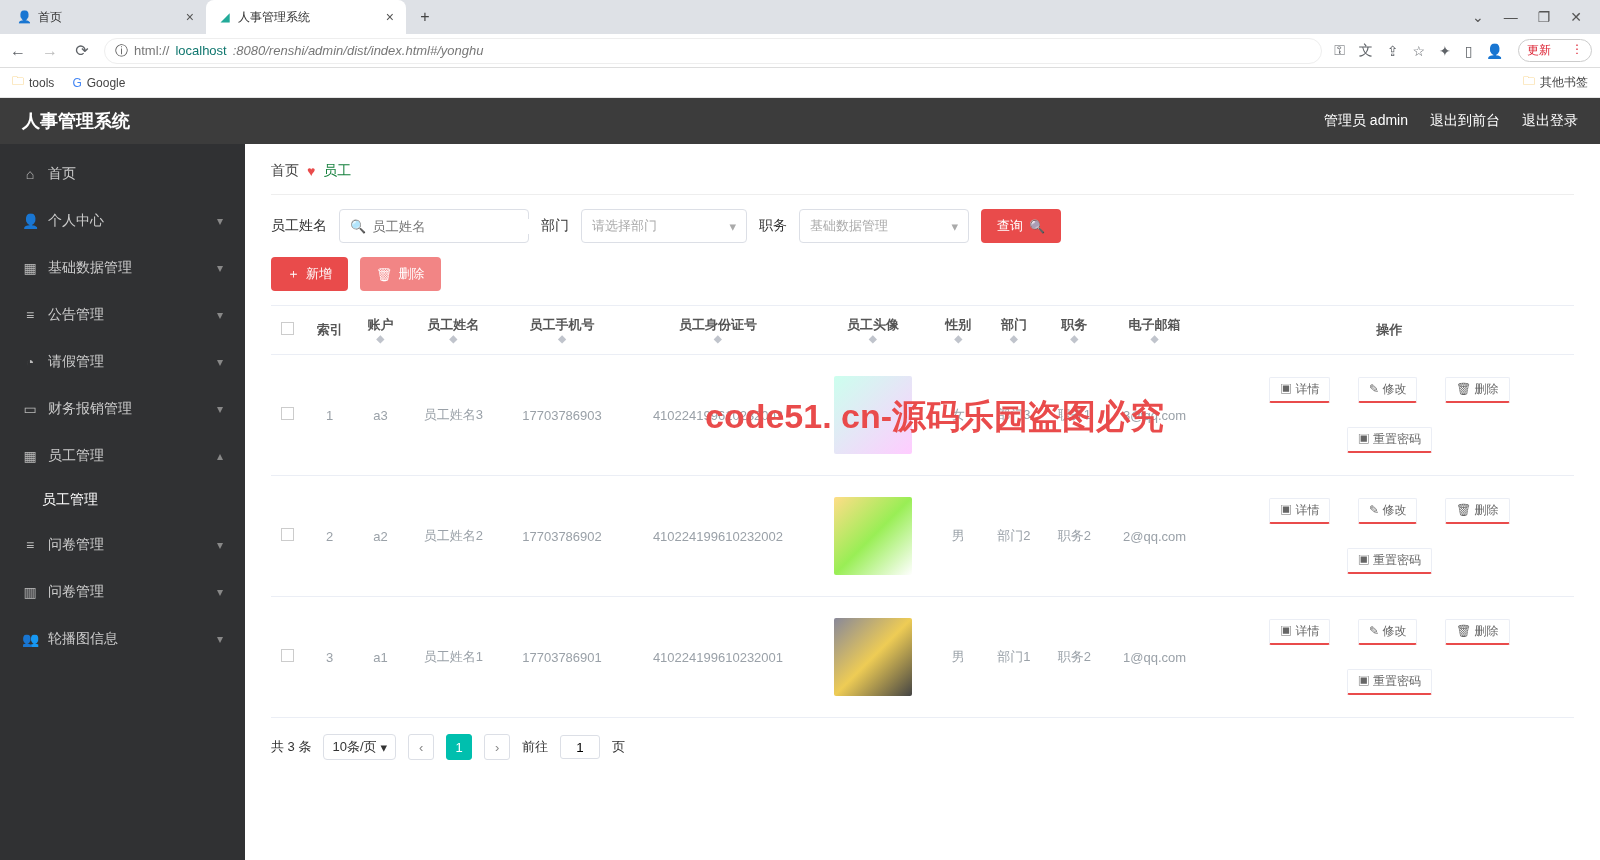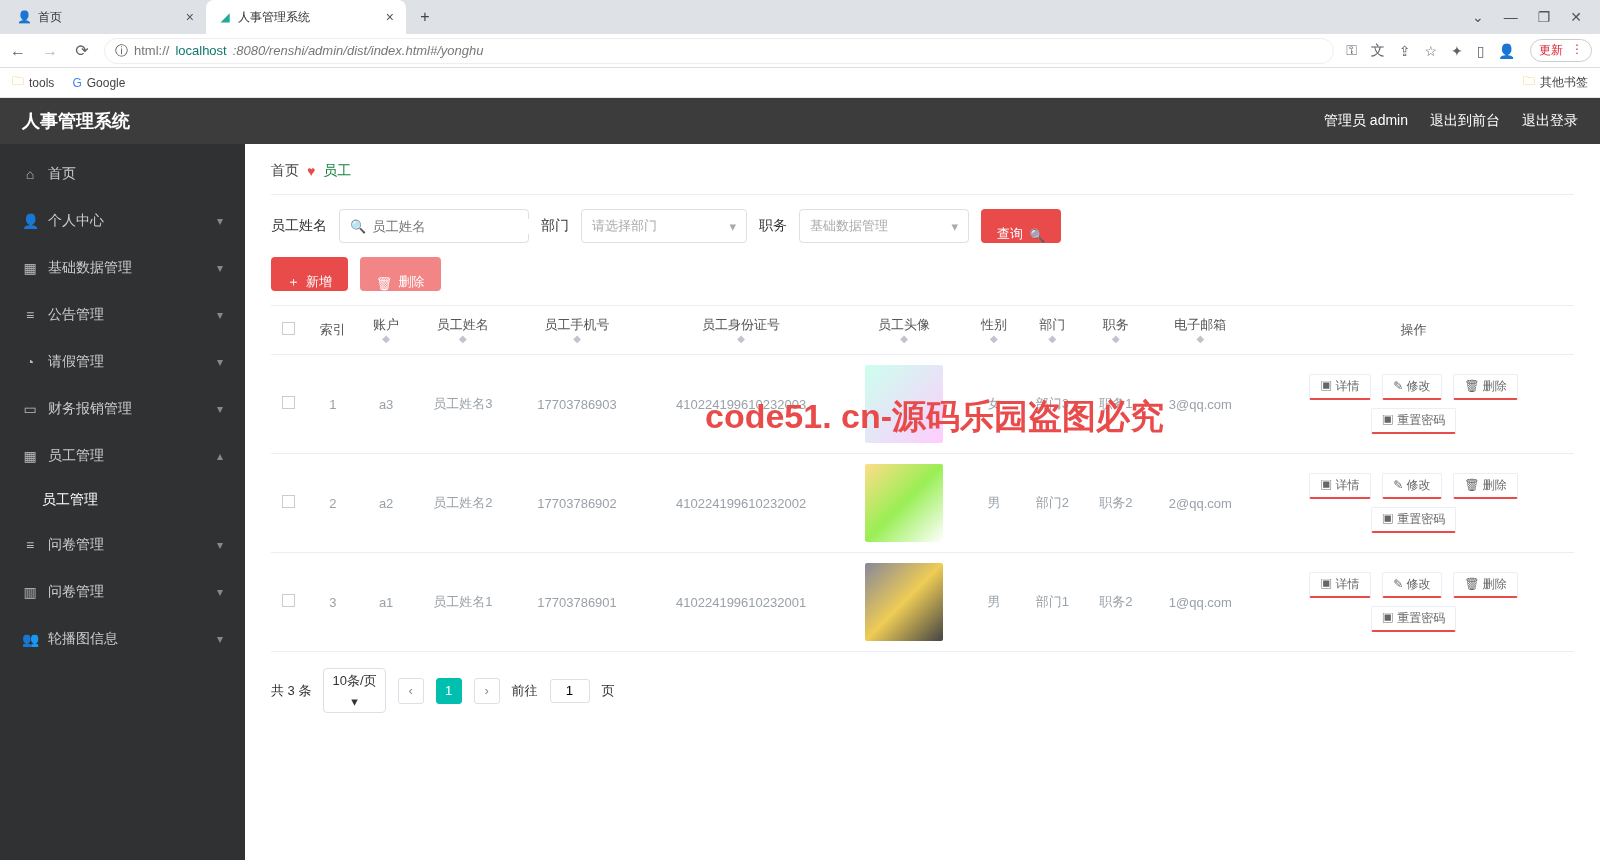--- a/index.html
+++ b/index.html
@@ -15,21 +15,21 @@
   .tab-plus { width: 26px; height: 26px; display: flex; align-items: center; justify-content: center; font-size: 16px; color: #444; margin-left: 6px; }
   .win-btns { margin-left: auto; display: flex; gap: 20px; padding-right: 12px; color: #555; font-size: 14px; }
 
   .addr-bar { display: flex; align-items: center; height: 34px; background: #fff; border-bottom: 1px solid #ddd; padding: 0 8px; gap: 12px; }
   .nav-ico { width: 20px; text-align: center; color: #5f6368; font-size: 16px; }
   .url-box { flex: 1; display: flex; align-items: center; gap: 6px; background: #fff; border: 1px solid #eee; border-radius: 14px; height: 26px; padding: 0 10px; font-size: 13px; color: #555; }
   .url-box .proto { color: #777; }
   .url-box .host { color: #0f766e; }
   .url-box .path { color: #777; font-style: italic; }
   .right-icons { display: flex; gap: 14px; align-items: center; color: #5f6368; font-size: 14px; }
-  .update-btn { border: 1px solid #ccc; border-radius: 12px; padding: 2px 8px; color: #d23; font-size: 12px; display: flex; align-items: flex-start; gap: 8px; }
+  .update-btn { border: 1px solid #ccc; border-radius: 12px; padding: 2px 8px; color: #d23; font-size: 12px; display: flex; align-items: flex-start; gap: 20px; }
 
   .bookmark-bar { display: flex; align-items: center; height: 30px; padding: 0 12px; background: #fff; border-bottom: 1px solid #e6e6e6; font-size: 12px; color: #444; gap: 18px; }
   .bookmark-bar .item { display: flex; align-items: center; gap: 5px; }
   .folder { color: #f2b63c; }
   .right-bm { margin-left: auto; }
 
   
   .app-header { display: flex; align-items: center; height: 46px; background: #3c3c3c; color: #fff; padding: 0 22px; }
   .app-header .title { font-weight: bold; font-size: 18px; }
   .app-header .right { margin-left: auto; display: flex; gap: 22px; font-size: 14px; }
@@ -45,40 +45,40 @@
   .content { flex: 1; background: #fff; padding: 18px 26px; overflow: auto; }
   .breadcrumb { font-size: 14px; margin-bottom: 14px; display: flex; align-items: center; gap: 8px; color: #444; border-bottom: 1px solid #eee; padding-bottom: 14px; }
   .breadcrumb .heart { color: #e94b4b; }
   .breadcrumb .muted { color: #15803d; }
 
   .search-row { display: flex; align-items: center; gap: 12px; margin-bottom: 14px; flex-wrap: wrap; }
   .search-row label { font-size: 14px; }
   .inp { height: 34px; border: 1px solid #dcdfe6; border-radius: 4px; padding: 0 10px; font-size: 13px; color: #555; display: flex; align-items: center; gap: 6px; background: #fff; }
   .inp input { border: 0; outline: none; flex: 1; }
   .sel { display: flex; align-items: center; justify-content: space-between; color: #aaa; }
-  .btn { height: 34px; padding: 0 16px; border: none; border-radius: 4px; cursor: pointer; display: inline-flex; align-items: flex-end; gap: 6px; font-size: 13px; color: #fff; }
+  .btn { height: 34px; padding: 0 16px; border: none; border-radius: 4px; cursor: pointer; display: inline-flex; align-items: center; gap: 6px; font-size: 13px; color: #fff; }
   .btn-query { background: #e94b4b; }
   .btn-add { background: #e94b4b; }
   .btn-del { background: #f28585; }
 
   .table { width: 100%; border-collapse: collapse; margin-top: 14px; }
   .table th, .table td { border-top: 1px solid #ebeef5; border-bottom: 1px solid #ebeef5; padding: 10px 6px; text-align: center; font-size: 13px; }
-  .table th { color: #555; font-weight: 400; background: #fff; }
+  .table th { color: #555; font-weight: 700; background: #fff; }
   .table td { color: #9aa1a8; }
   .link-red { color: #e94b4b; }
   .sort-ic { color: #c0c4cc; font-size: 10px; display: block; line-height: 1; }
   .chk { width: 13px; height: 13px; border: 1px solid #ccc; display: inline-block; }
   .avatar-ph { width: 78px; height: 78px; background: linear-gradient(135deg,#cfe,#fcf); margin: 0 auto; border-radius: 2px; }
   .avatar-ph.a2 { background: linear-gradient(135deg,#fd8,#9e5,#fff); }
   .avatar-ph.a3 { background: linear-gradient(135deg,#889,#ec5,#444); }
 
-  .action-btn { display: inline-block; border: 1px solid #ebeef5; border-bottom: 2px solid #e94b4b; padding: 3px 10px; font-size: 12px; color: #666; margin: 4px; border-radius: 2px; }
+  .action-btn { display: inline-block; border: 1px solid #ebeef5; border-bottom: 2px solid #e94b4b; padding: 3px 10px; font-size: 12px; color: #666; margin: 12px; border-radius: 2px; }
 
   .pagination { display: flex; align-items: center; gap: 12px; margin-top: 16px; font-size: 13px; }
-  .pg-sel { border: 1px solid #dcdfe6; border-radius: 4px; padding: 3px 8px; display: inline-flex; align-items: center; gap: 4px; flex-direction: column; }
+  .pg-sel { border: 1px solid #dcdfe6; border-radius: 4px; padding: 3px 8px; display: inline-flex; align-items: center; gap: 4px; }
   .pg-btn { width: 26px; height: 26px; border: 1px solid #dcdfe6; border-radius: 3px; display: inline-flex; align-items: center; justify-content: center; color: #888; }
   .pg-btn.active { background: #00bfae; color: #fff; border-color: #00bfae; }
   .pg-input { width: 40px; border: 1px solid #dcdfe6; border-radius: 3px; text-align: center; height: 24px; }
 
   .wm { position: absolute; color: rgba(150,150,150,0.28); font-size: 26px; pointer-events: none; }
 </style>
 </head>
 <body>
 
 <div class="chrome">

